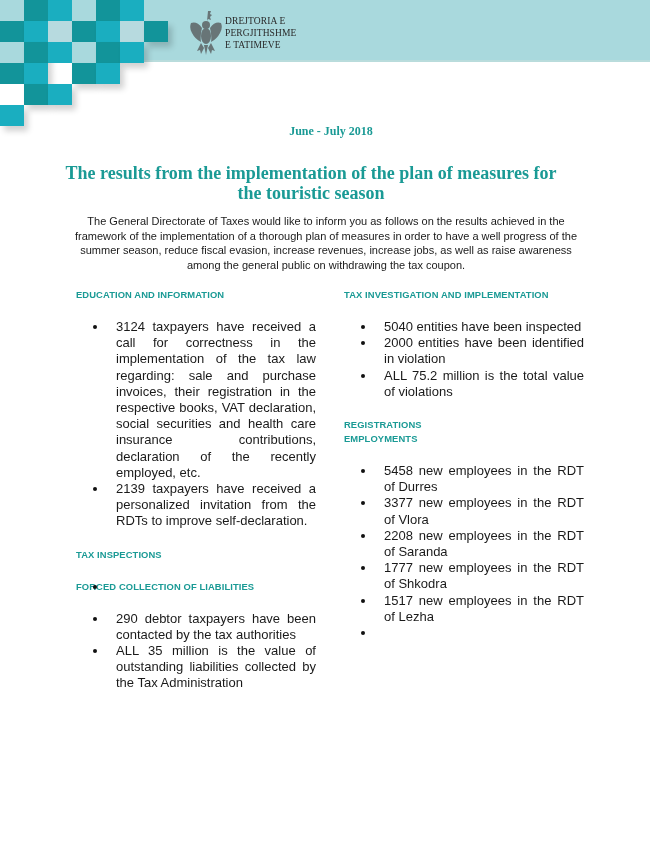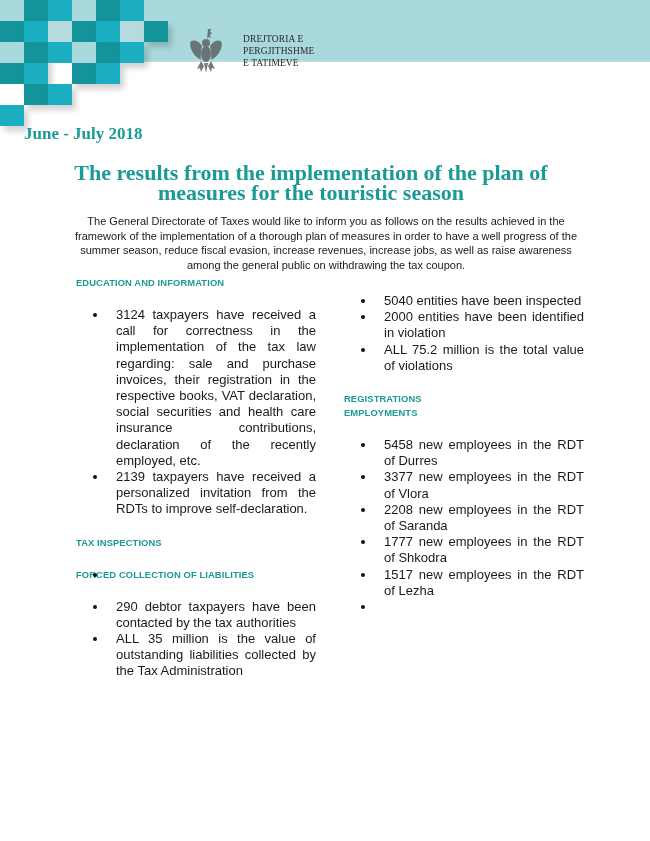--- a/index.html
+++ b/index.html
@@ -8,33 +8,33 @@
 
   .banner { position: absolute; left: 0; top: 0; width: 650px; height: 62px; background: #a9d9dd; border-bottom: 2px solid #b9dcdc; }
   .mosaic { position: absolute; left: 0; top: 0; width: 170px; height: 126px; }
   .tile { position: absolute; width: 24px; height: 21px; }
   .tile.d { background: #12949a; }
   .tile.m { background: #1aaec0; }
   .tile.l { background: #a9d9dd; }
   .tile.g { background: #b7dadf; }
   .tile.shadow { box-shadow: 4px 5px 6px rgba(0,0,0,0.18); }
 
-  .logo { position: absolute; left: 189px; top: 27px; display: flex; align-items: center; gap: 20px; }
+  .logo { position: absolute; left: 189px; top: 9px; display: flex; align-items: center; gap: 2px; }
   .logo-eagle { width: 34px; height: 48px; }
   .logo-text { font-family: "Liberation Serif", serif; font-size: 9.5px; line-height: 12px; color: #2a2a2a; letter-spacing: 0.1px; }
 
-  .date { position: absolute; left: 0; width: 638px; top: 124px; padding-left: 24px;
-          font-family: "Liberation Serif", serif; font-weight: bold; font-size: 17px; color: #1a9a95; }
+  .date { position: absolute; left: 0; width: 638px; top: 124px; text-align: center; padding-left: 24px;
+          font-family: "Liberation Serif", serif; font-weight: bold; font-size: 12px; color: #1a9a95; }
 
   .title { position: absolute; left: 56px; width: 510px; top: 163px; text-align: center;
-           font-family: "Liberation Serif", serif; font-weight: bold; font-size: 22px; line-height: 20px; color: #1a9a95; }
+           font-family: "Liberation Serif", serif; font-weight: bold; font-size: 18px; line-height: 20px; color: #1a9a95; }
 
   .intro { position: absolute; left: 72px; width: 508px; top: 214px; font-size: 11px; line-height: 14.6px; color: #1a1a1a; text-align: center; }
 
-  .col { position: absolute; top: 276px; width: 240px; }
+  .col { position: absolute; top: 288px; width: 240px; }
   .col.left { left: 76px; }
   .col.right { left: 344px; }
 
   .section-heading { font-size: 9.4px; font-weight: bold; color: #1a9a95; letter-spacing: 0.1px; height: 14px; line-height: 14px; }
   .bullets { list-style: none; margin-top: 17px; margin-bottom: 18px; }
   .bullets li { position: relative; padding-left: 40px; font-size: 13px; line-height: 16.2px; text-align: justify; text-align-last: left; color: #1a1a1a; }
   .bullets li .dot { position: absolute; left: 17px; top: 6px; width: 4px; height: 4px; border-radius: 50%; background: #111; }
 </style>
 </head>
 <body>
@@ -112,20 +112,21 @@
     <ul class="bullets">
       <li><span class="dot"></span></li>
     </ul>
     <div class="section-heading">FORCED COLLECTION OF LIABILITIES</div>
     <ul class="bullets">
       <li><span class="dot"></span><span>290 debtor taxpayers have been contacted by the tax authorities</span></li>
       <li><span class="dot"></span><span>ALL 35 million is the value of outstanding liabilities collected by the Tax Administration</span></li>
     </ul>
   </div>
 <div class="col right">
+    <div class="section-heading">TAX INVESTIGATION AND IMPLEMENTATION</div>
     <ul class="bullets">
       <li><span class="dot"></span><span>5040 entities have been inspected</span></li>
       <li><span class="dot"></span><span>2000 entities have been identified in violation</span></li>
       <li><span class="dot"></span><span>ALL 75.2 million is the total value of violations</span></li>
     </ul>
     <div class="section-heading">REGISTRATIONS</div>
     <div class="section-heading">EMPLOYMENTS</div>
     <ul class="bullets">
       <li><span class="dot"></span><span>5458 new employees in the RDT of Durres</span></li>
       <li><span class="dot"></span><span>3377 new employees in the RDT of Vlora</span></li>

